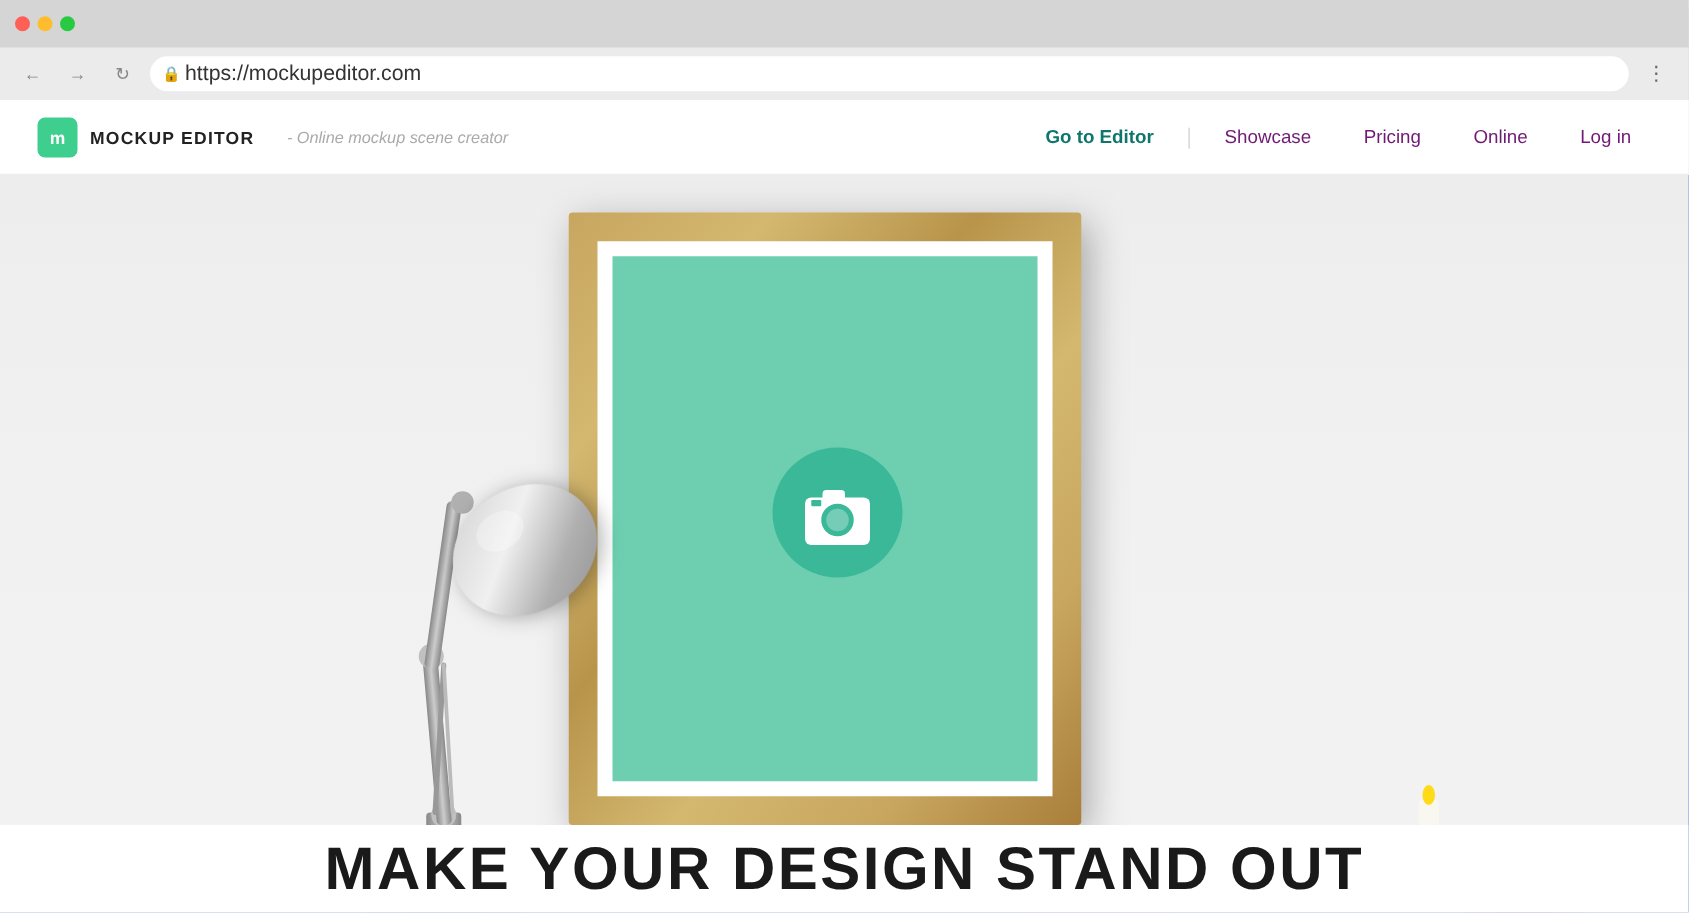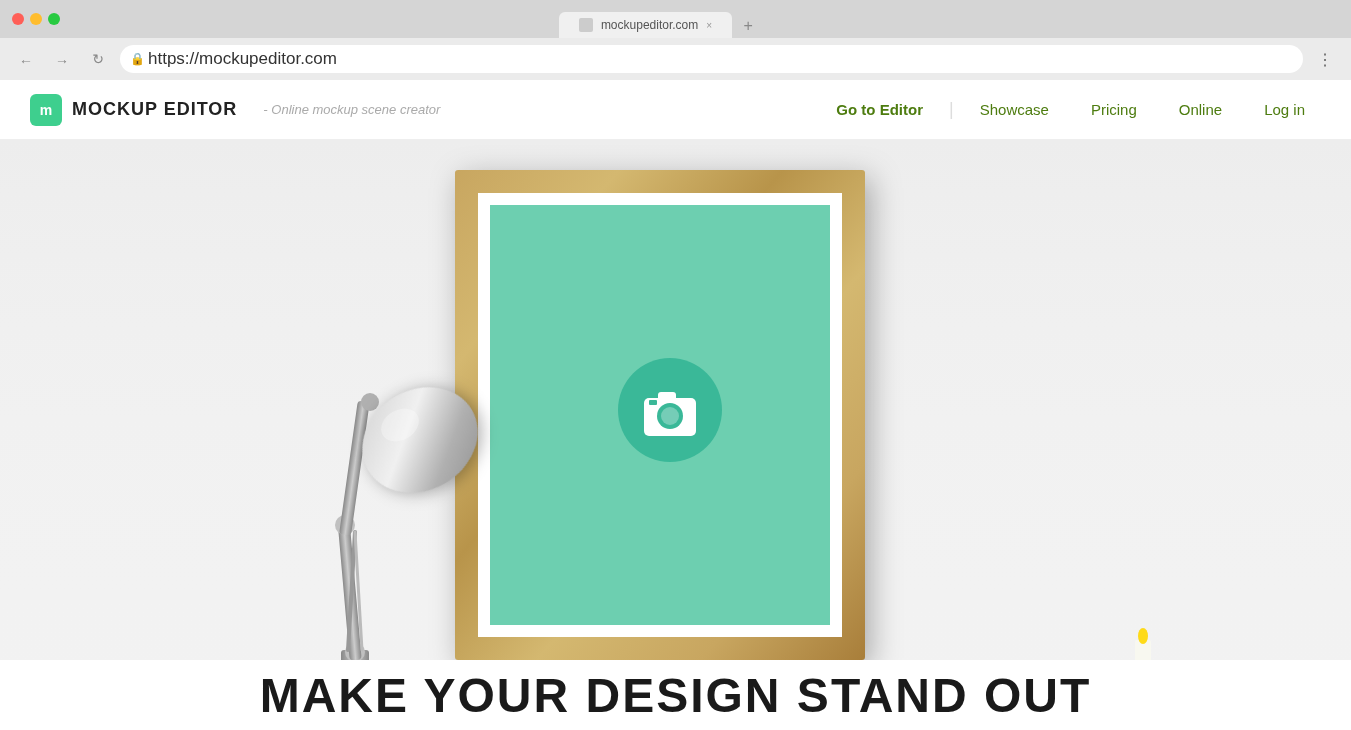--- a/index.html
+++ b/index.html
@@ -26,26 +26,26 @@
     .address-text { flex: 1; height: 28px; background: white; border-radius: 14px; border: none; padding: 0 12px 0 28px; font-size: 17px; color: #333; outline: none; }
     .menu-btn { width: 28px; height: 28px; display: flex; align-items: center; justify-content: center; color: #666; font-size: 16px; }
 
     
     .website { background: white; width: 100%; height: calc(730px - 80px); overflow: hidden; }
 
     
     .site-nav { height: 60px; background: white; display: flex; align-items: center; padding: 0 30px; border-bottom: 1px solid #eee; box-shadow: 0 1px 3px rgba(0,0,0,0.05); }
     .brand { display: flex; align-items: center; gap: 10px; }
     .brand-logo { width: 32px; height: 32px; background: #3ecf8e; border-radius: 6px; display: flex; align-items: center; justify-content: center; color: white; font-weight: bold; font-size: 14px; }
-    .brand-name { font-size: 18px; font-weight: 700; letter-spacing: 1px; text-transform: uppercase; color: #222; }
+    .brand-name { font-size: 14px; font-weight: 700; letter-spacing: 1px; text-transform: uppercase; color: #222; }
     .brand-tagline { font-size: 13px; color: #aaa; margin-left: 16px; font-style: italic; }
     .nav-links { display: flex; align-items: center; margin-left: auto; gap: 10px; }
-    .nav-cta { background: transparent; border: none; font-size: 15px; font-weight: 600; color: #4d7c0f; cursor: pointer; padding: 8px 16px; }
+    .nav-cta { background: transparent; border: none; font-size: 15px; font-weight: 600; color: #0f766e; cursor: pointer; padding: 8px 16px; }
     .nav-divider { color: #ddd; font-size: 18px; }
-    .nav-link { background: transparent; border: none; font-size: 15px; color: #4d7c0f; cursor: pointer; padding: 8px 16px; }
+    .nav-link { background: transparent; border: none; font-size: 15px; color: #701a75; cursor: pointer; padding: 8px 16px; }
 
     
     .hero { width: 100%; height: calc(730px - 80px - 60px); background: #1d4ed8; position: relative; overflow: hidden; display: flex; flex-direction: column; }
     .hero-content { flex: 1; position: relative; }
 
     
     .hero-text { position: absolute; bottom: 0; left: 0; right: 0; height: 70px; display: flex; align-items: center; justify-content: center; background: white; }
     .hero-headline { font-size: 48px; font-weight: 900; color: #1a1a1a; text-align: center; letter-spacing: 2px; text-transform: uppercase; }
 
     
@@ -53,28 +53,20 @@
   </style>
 </head>
 <body>
 
 <div class="browser-chrome">
   <div class="browser-titlebar">
     <div class="traffic-lights">
       <div class="traffic-light red"></div>
       <div class="traffic-light yellow"></div>
       <div class="traffic-light green"></div>
-    </div>
-    <div style="flex:1; display:flex; justify-content:center; align-items:flex-end; height:100%;">
-      <div class="tab">
-        <div class="tab-icon"></div>
-        <span>mockupeditor.com</span>
-        <span class="tab-close">×</span>
-      </div>
-      <div class="new-tab-btn">+</div>
     </div>
     <div style="width:80px;"></div>
   </div>
   <div class="address-bar-row">
     <div class="nav-btn">←</div>
     <div class="nav-btn">→</div>
     <div class="nav-btn">↻</div>
     <div class="address-input-wrapper">
       <span class="address-icon">🔒</span>
       <input class="address-text" type="text" value="https://mockupeditor.com" style="">

